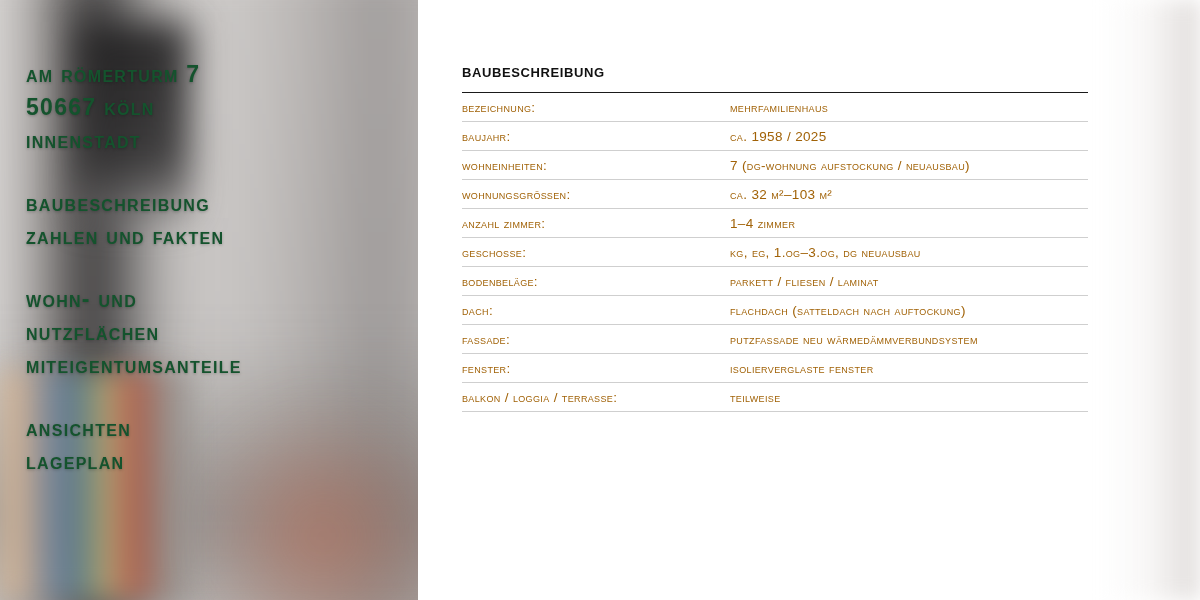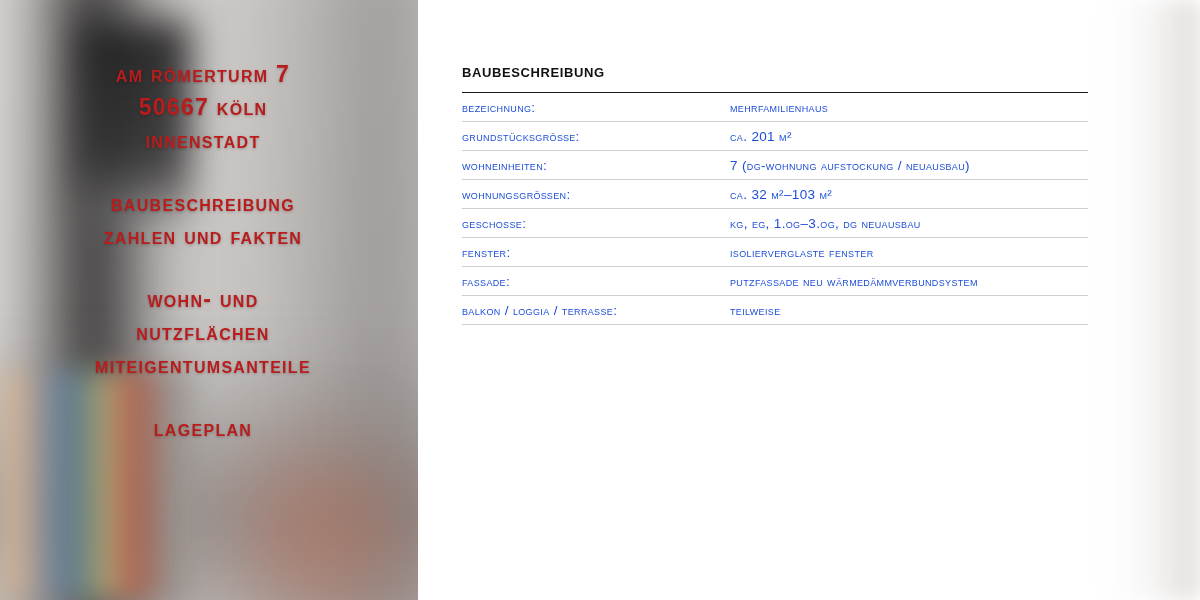--- a/index.html
+++ b/index.html
@@ -98,25 +98,25 @@
     left: 78px;
     top: 22px;
     width: 112px;
     height: 196px;
     filter: blur(18px);
     background: linear-gradient(180deg, rgba(30,29,30,0.9) 0%, rgba(45,44,45,0.85) 70%, rgba(120,118,118,0.5) 100%);
   }
 
   .left-text {
     position: absolute;
-    right: 25px;
+    right: 12px;
     top: 58px;
     width: 380px;
-    text-align: center;
-    color: #b91c1c;
+    text-align: left;
+    color: #14532d;
     font-weight: bold;
     letter-spacing: 1.3px;
     text-shadow: 0 1px 3px rgba(0,0,0,0.25);
   }
   .left-text .line {
     font-size: 23px;
     line-height: 33px;
     font-variant: small-caps;
     text-transform: lowercase;
   }
@@ -147,21 +147,21 @@
     width: 626px;
   }
   table.spec {
     border-collapse: collapse;
     width: 626px;
     table-layout: fixed;
   }
   table.spec td {
     border-bottom: 1px solid #cfcfcf;
     font-size: 13.5px;
-    color: #1d4ed8;
+    color: #a16207;
     height: 28px;
     vertical-align: middle;
     padding: 0;
     font-variant: small-caps;
     text-transform: lowercase;
     letter-spacing: 0.35px;
     white-space: nowrap;
     overflow: hidden;
   }
   table.spec td.key { width: 268px; }
@@ -197,56 +197,69 @@
       <div class="blockgap"></div>
       <div class="line">Baubeschreibung</div>
       <div class="line">Zahlen und Fakten</div>
 
       <div class="blockgap"></div>
       <div class="line">Wohn- und</div>
       <div class="line">Nutzflächen</div>
       <div class="line">Miteigentumsanteile</div>
 
       <div class="blockgap"></div>
+      <div class="line">Ansichten</div>
       <div class="line">Lageplan</div>
     </div>
   </div>
 
   <div class="content">
     <div class="doc-title">Baubeschreibung</div>
     <div class="rule-strong"></div>
     <table class="spec">
       <tbody>
           <tr>
             <td class="key">Bezeichnung:</td>
             <td class="val">Mehrfamilienhaus</td>
           </tr>
           <tr>
-            <td class="key">Grundstücksgröße:</td>
-            <td class="val">ca. 201 m²</td>
+            <td class="key">Baujahr:</td>
+            <td class="val">ca. 1958 / 2025</td>
           </tr>
           <tr>
             <td class="key">Wohneinheiten:</td>
             <td class="val">7   (DG-Wohnung  Aufstockung / Neuausbau)</td>
           </tr>
           <tr>
             <td class="key">Wohnungsgrößen:</td>
             <td class="val">ca. 32 m²–103 m²</td>
           </tr>
           <tr>
+            <td class="key">Anzahl Zimmer:</td>
+            <td class="val">1–4 Zimmer</td>
+          </tr>
+          <tr>
             <td class="key">Geschosse:</td>
             <td class="val">KG, EG, 1.OG–3.OG, DG Neuausbau</td>
           </tr>
           <tr>
+            <td class="key">Bodenbeläge:</td>
+            <td class="val">Parkett / Fliesen / Laminat</td>
+          </tr>
+          <tr>
+            <td class="key">Dach:</td>
+            <td class="val">Flachdach (Satteldach nach Auftockung)</td>
+          </tr>
+          <tr>
+            <td class="key">Fassade:</td>
+            <td class="val">Putzfassade neu Wärmedämmverbundsystem</td>
+          </tr>
+          <tr>
             <td class="key">Fenster:</td>
             <td class="val">Isolierverglaste Fenster</td>
-          </tr>
-          <tr>
-            <td class="key">Fassade:</td>
-            <td class="val">Putzfassade neu Wärmedämmverbundsystem</td>
           </tr>
           <tr>
             <td class="key">Balkon / Loggia / Terrasse:</td>
             <td class="val">teilweise</td>
           </tr>
         </tbody>
     </table>
   </div>
 
   <div class="right-edge-fade"></div>

